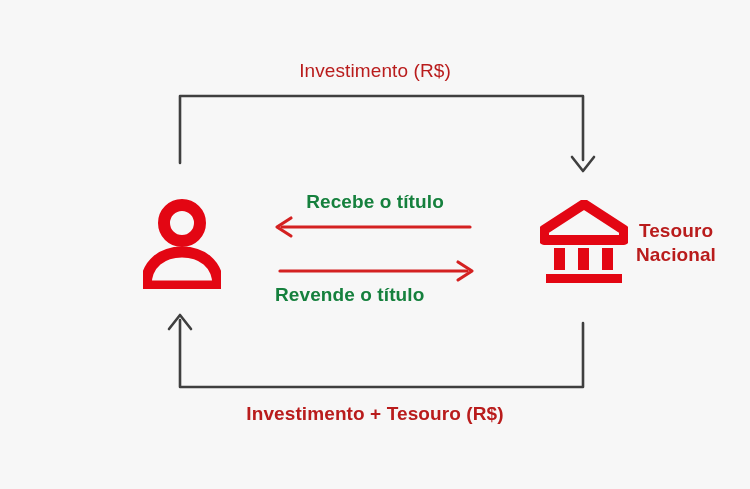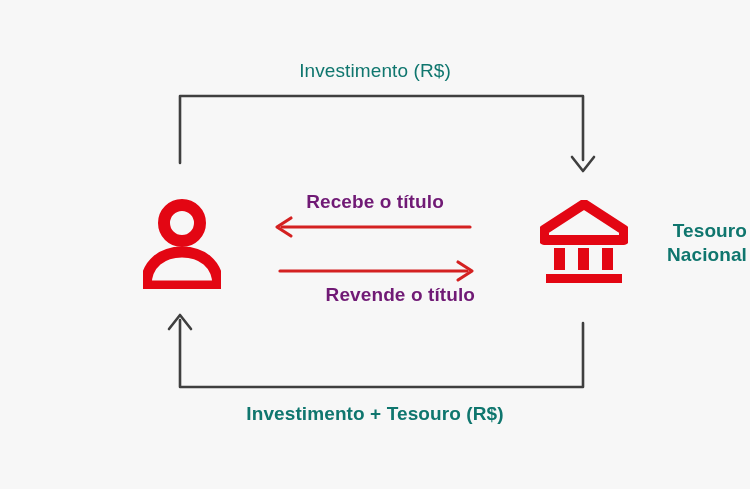--- a/index.html
+++ b/index.html
@@ -21,34 +21,34 @@
   }
   #flow-svg {
     position: absolute;
     left: 0;
     top: 0;
     width: 750px;
     height: 489px;
   }
   .label {
     position: absolute;
-    color: #0f766e;
+    color: #b91c1c;
     white-space: nowrap;
     letter-spacing: 0.1px;
   }
   .label-dark {
     font-size: 19px;
     font-weight: 400;
   }
   .label-dark-medium {
     font-size: 19px;
     font-weight: 600;
   }
   .label-red {
-    color: #701a75;
+    color: #15803d;
     font-size: 19px;
     font-weight: 700;
   }
   #label-investimento-top {
     left: 0;
     top: 60px;
     width: 750px;
     text-align: center;
   }
   #label-investimento-retorno {
@@ -57,37 +57,37 @@
     width: 750px;
     text-align: center;
   }
   #label-investidor {
     left: 0;
     top: 231px;
     width: 140px;
     text-align: center;
   }
   #label-tesouro-nacional {
-    left: 637px;
+    left: 621px;
     top: 219px;
     width: 110px;
-    text-align: right;
+    text-align: center;
     line-height: 1.27;
   }
   #label-recebe-titulo {
     left: 275px;
     top: 191px;
     width: 200px;
     text-align: center;
   }
   #label-revende-titulo {
     left: 275px;
     top: 284px;
     width: 200px;
-    text-align: right;
+    text-align: left;
   }
   .icon-wrap {
     position: absolute;
   }
   #icon-investor {
     left: 143px;
     top: 197px;
     width: 78px;
     height: 92px;
   }

